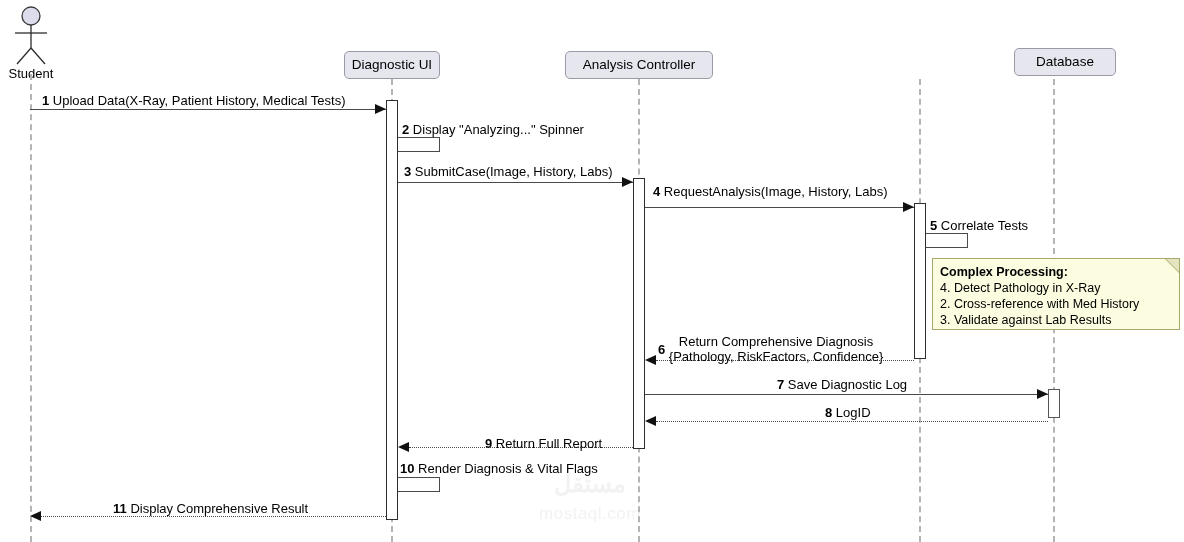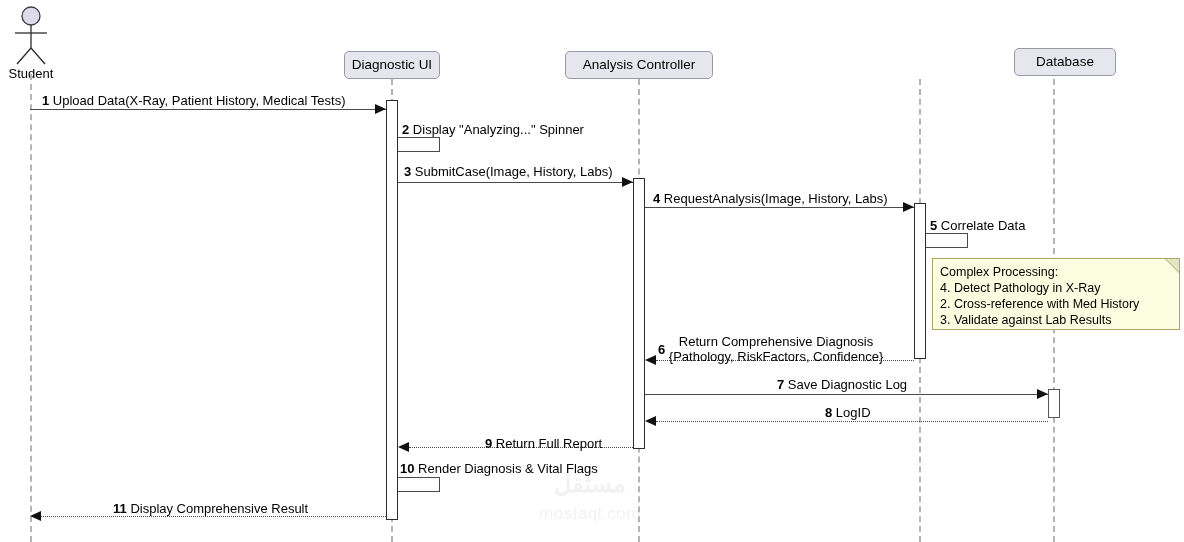--- a/index.html
+++ b/index.html
@@ -187,21 +187,21 @@
   .note-fold-edge {
     position: absolute;
     top: 0;
     right: 0;
     width: 0;
     height: 0;
     border-left: 14px solid transparent;
     border-top: 14px solid #a8a86a;
     z-index: 6;
   }
-  .note-title { font-weight: normal; }
+  .note-title { font-weight: bold; }
   .note-line  { font-weight: normal; }
 </style>
 </head>
 <body>
 
 <div id="diagram">
 
   <div class="watermark">
     <div class="wm-ar">مستقل</div>
     <div class="wm-en">mostaql.com</div>
@@ -262,31 +262,31 @@
   </div>
   <div class="msg-label" style="left:404px; top:164px;">
     <span class="seq">3</span>
     <span>SubmitCase(Image, History, Labs)</span>
   </div>
 
   <div class="msg solid" style="left:645px; top:207px; width:269px;">
     <div class="line" style="width:269px;"></div>
     <div class="arrowhead right" style="left:258px;"></div>
   </div>
-  <div class="msg-label" style="left:653px; top:191px;">
+  <div class="msg-label" style="left:653px; top:184px;">
     <span class="seq">4</span>
     <span>RequestAnalysis(Image, History, Labs)</span>
   </div>
 
   <div class="selfmsg" style="left:926px; top:233px; width:42px; height:15px;">
     <div class="arrowhead left"></div>
   </div>
   <div class="msg-label" style="left:930px; top:218px;">
     <span class="seq">5</span>
-    <span>Correlate Data</span>
+    <span>Correlate Tests</span>
   </div>
 
   <div class="note" style="left:932px; top:258px; width:248px; height:72px;">
     <div class="note-fold-edge"></div>
     <div class="note-fold"></div>
     <div class="note-title">Complex Processing:</div>
     <div class="note-line">4. Detect Pathology in X-Ray</div>
     <div class="note-line">2. Cross-reference with Med History</div>
     <div class="note-line">3. Validate against Lab Results</div>
   </div>

